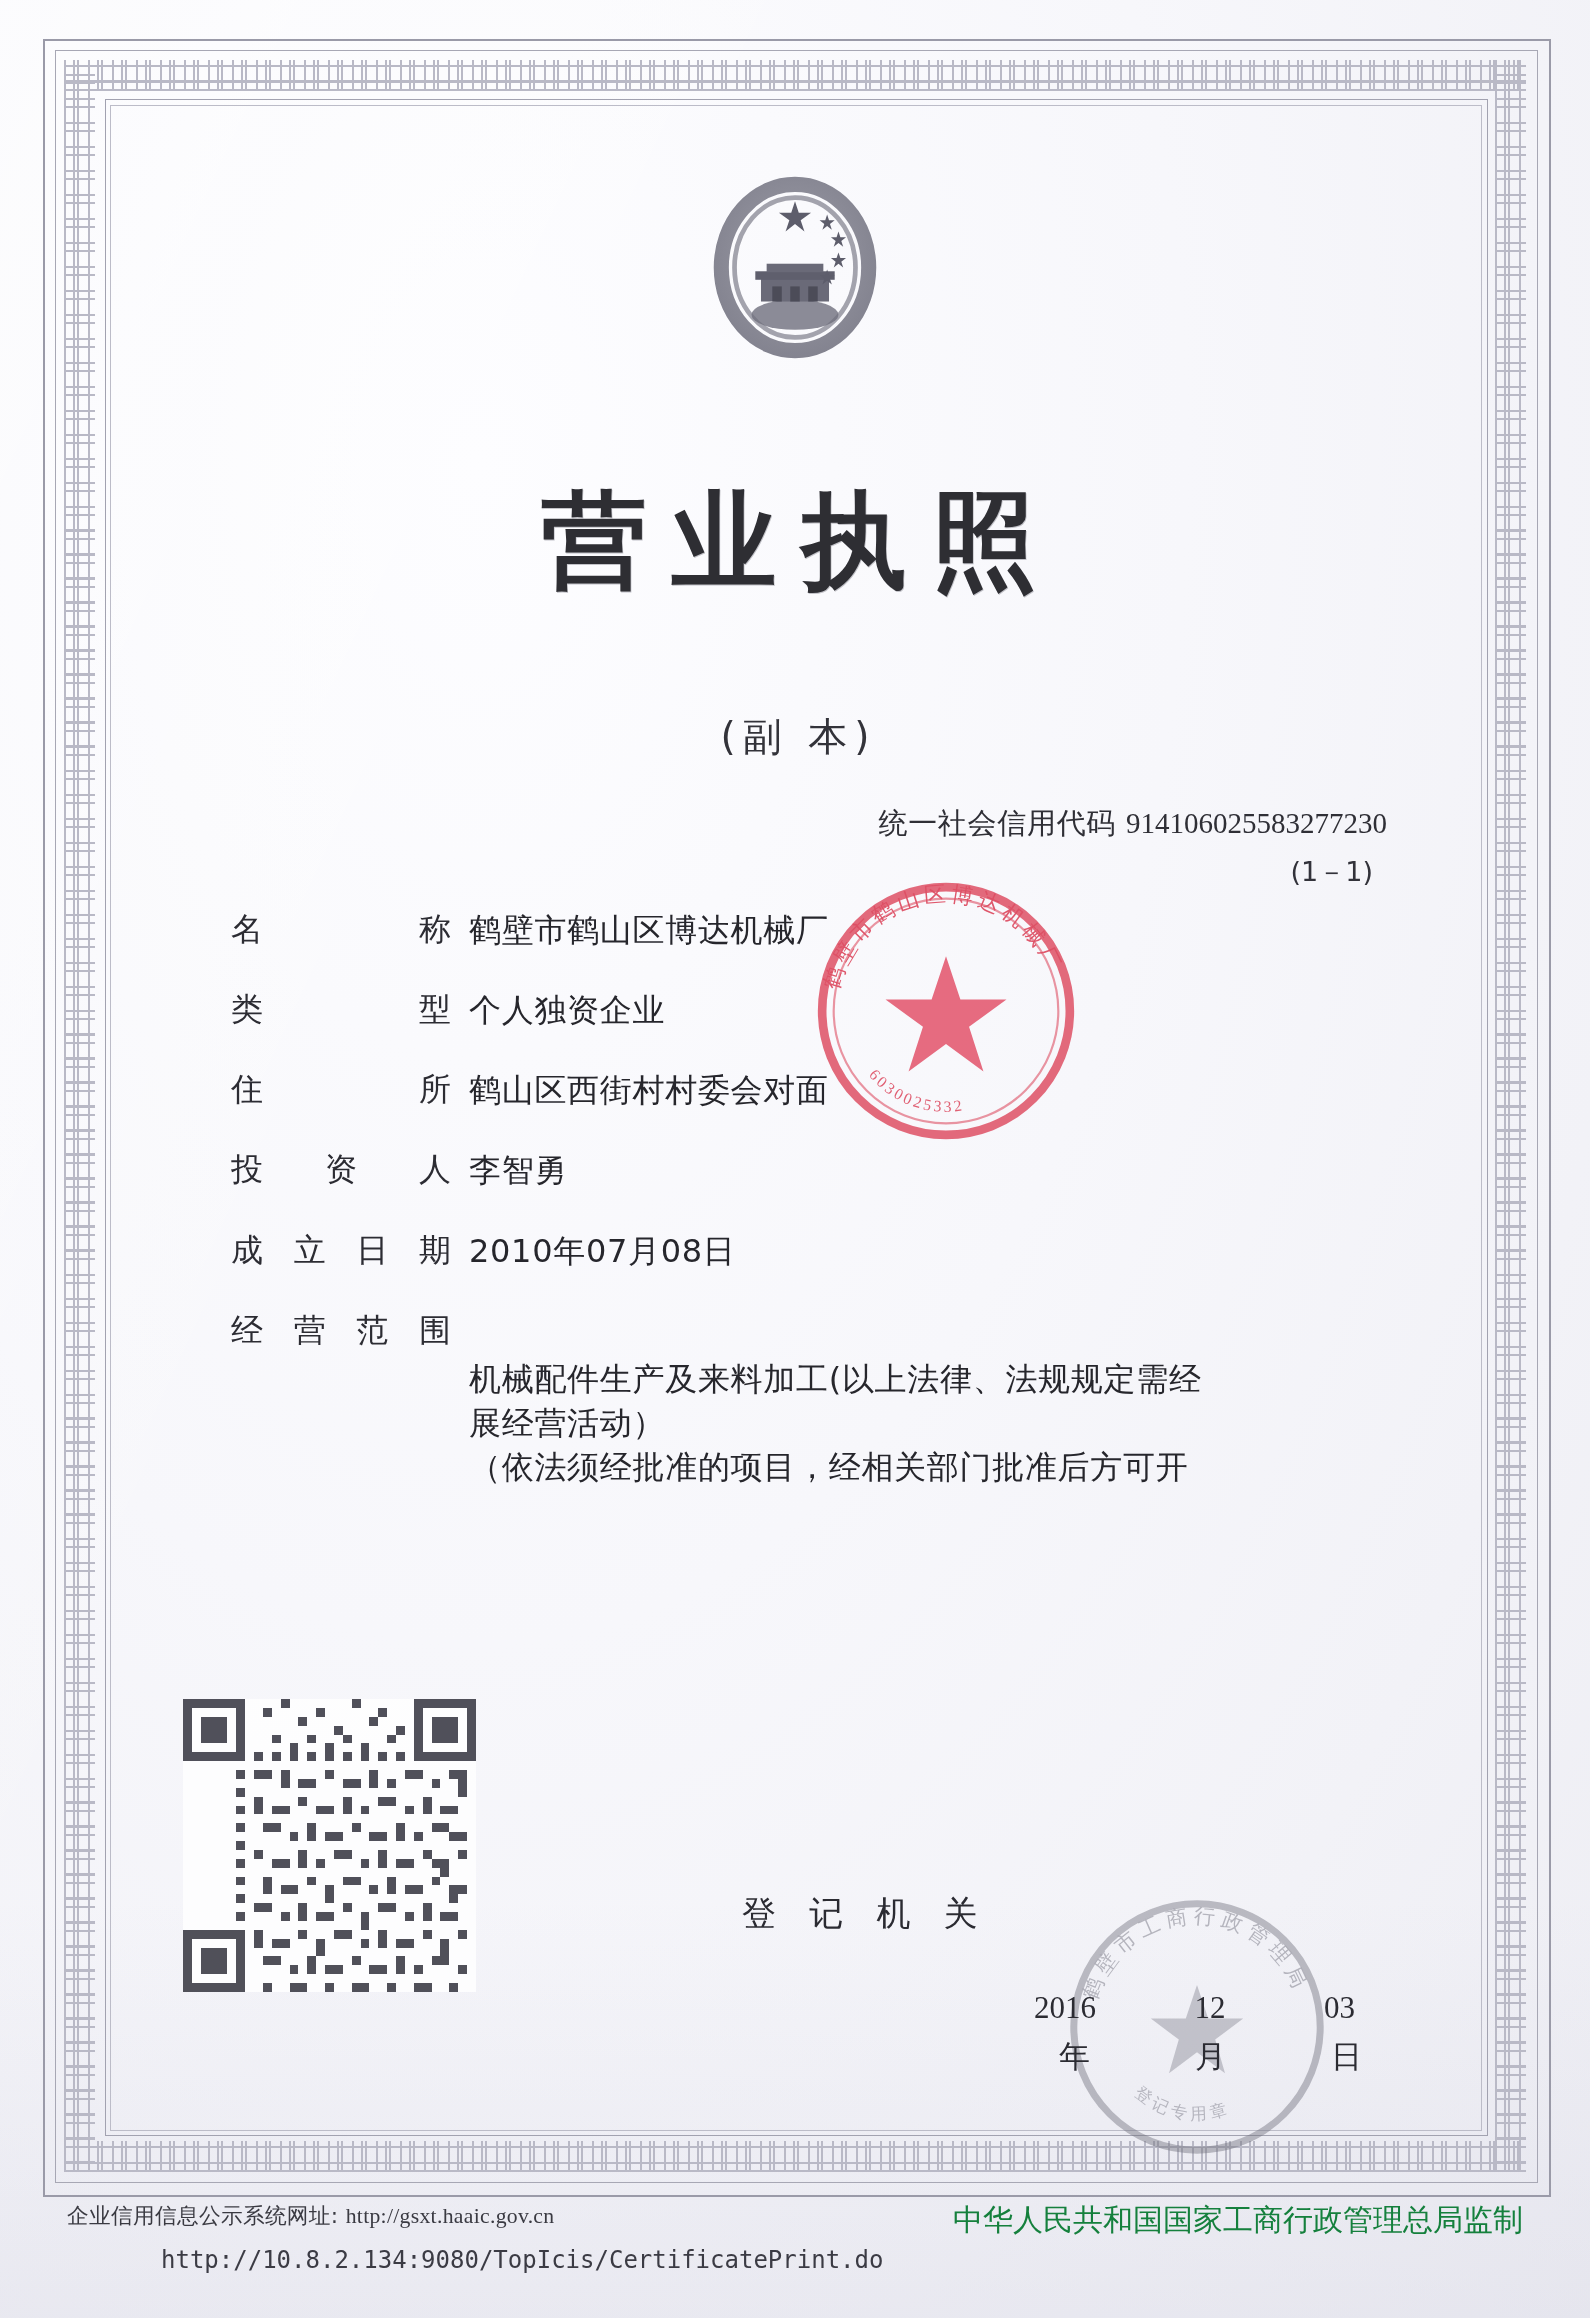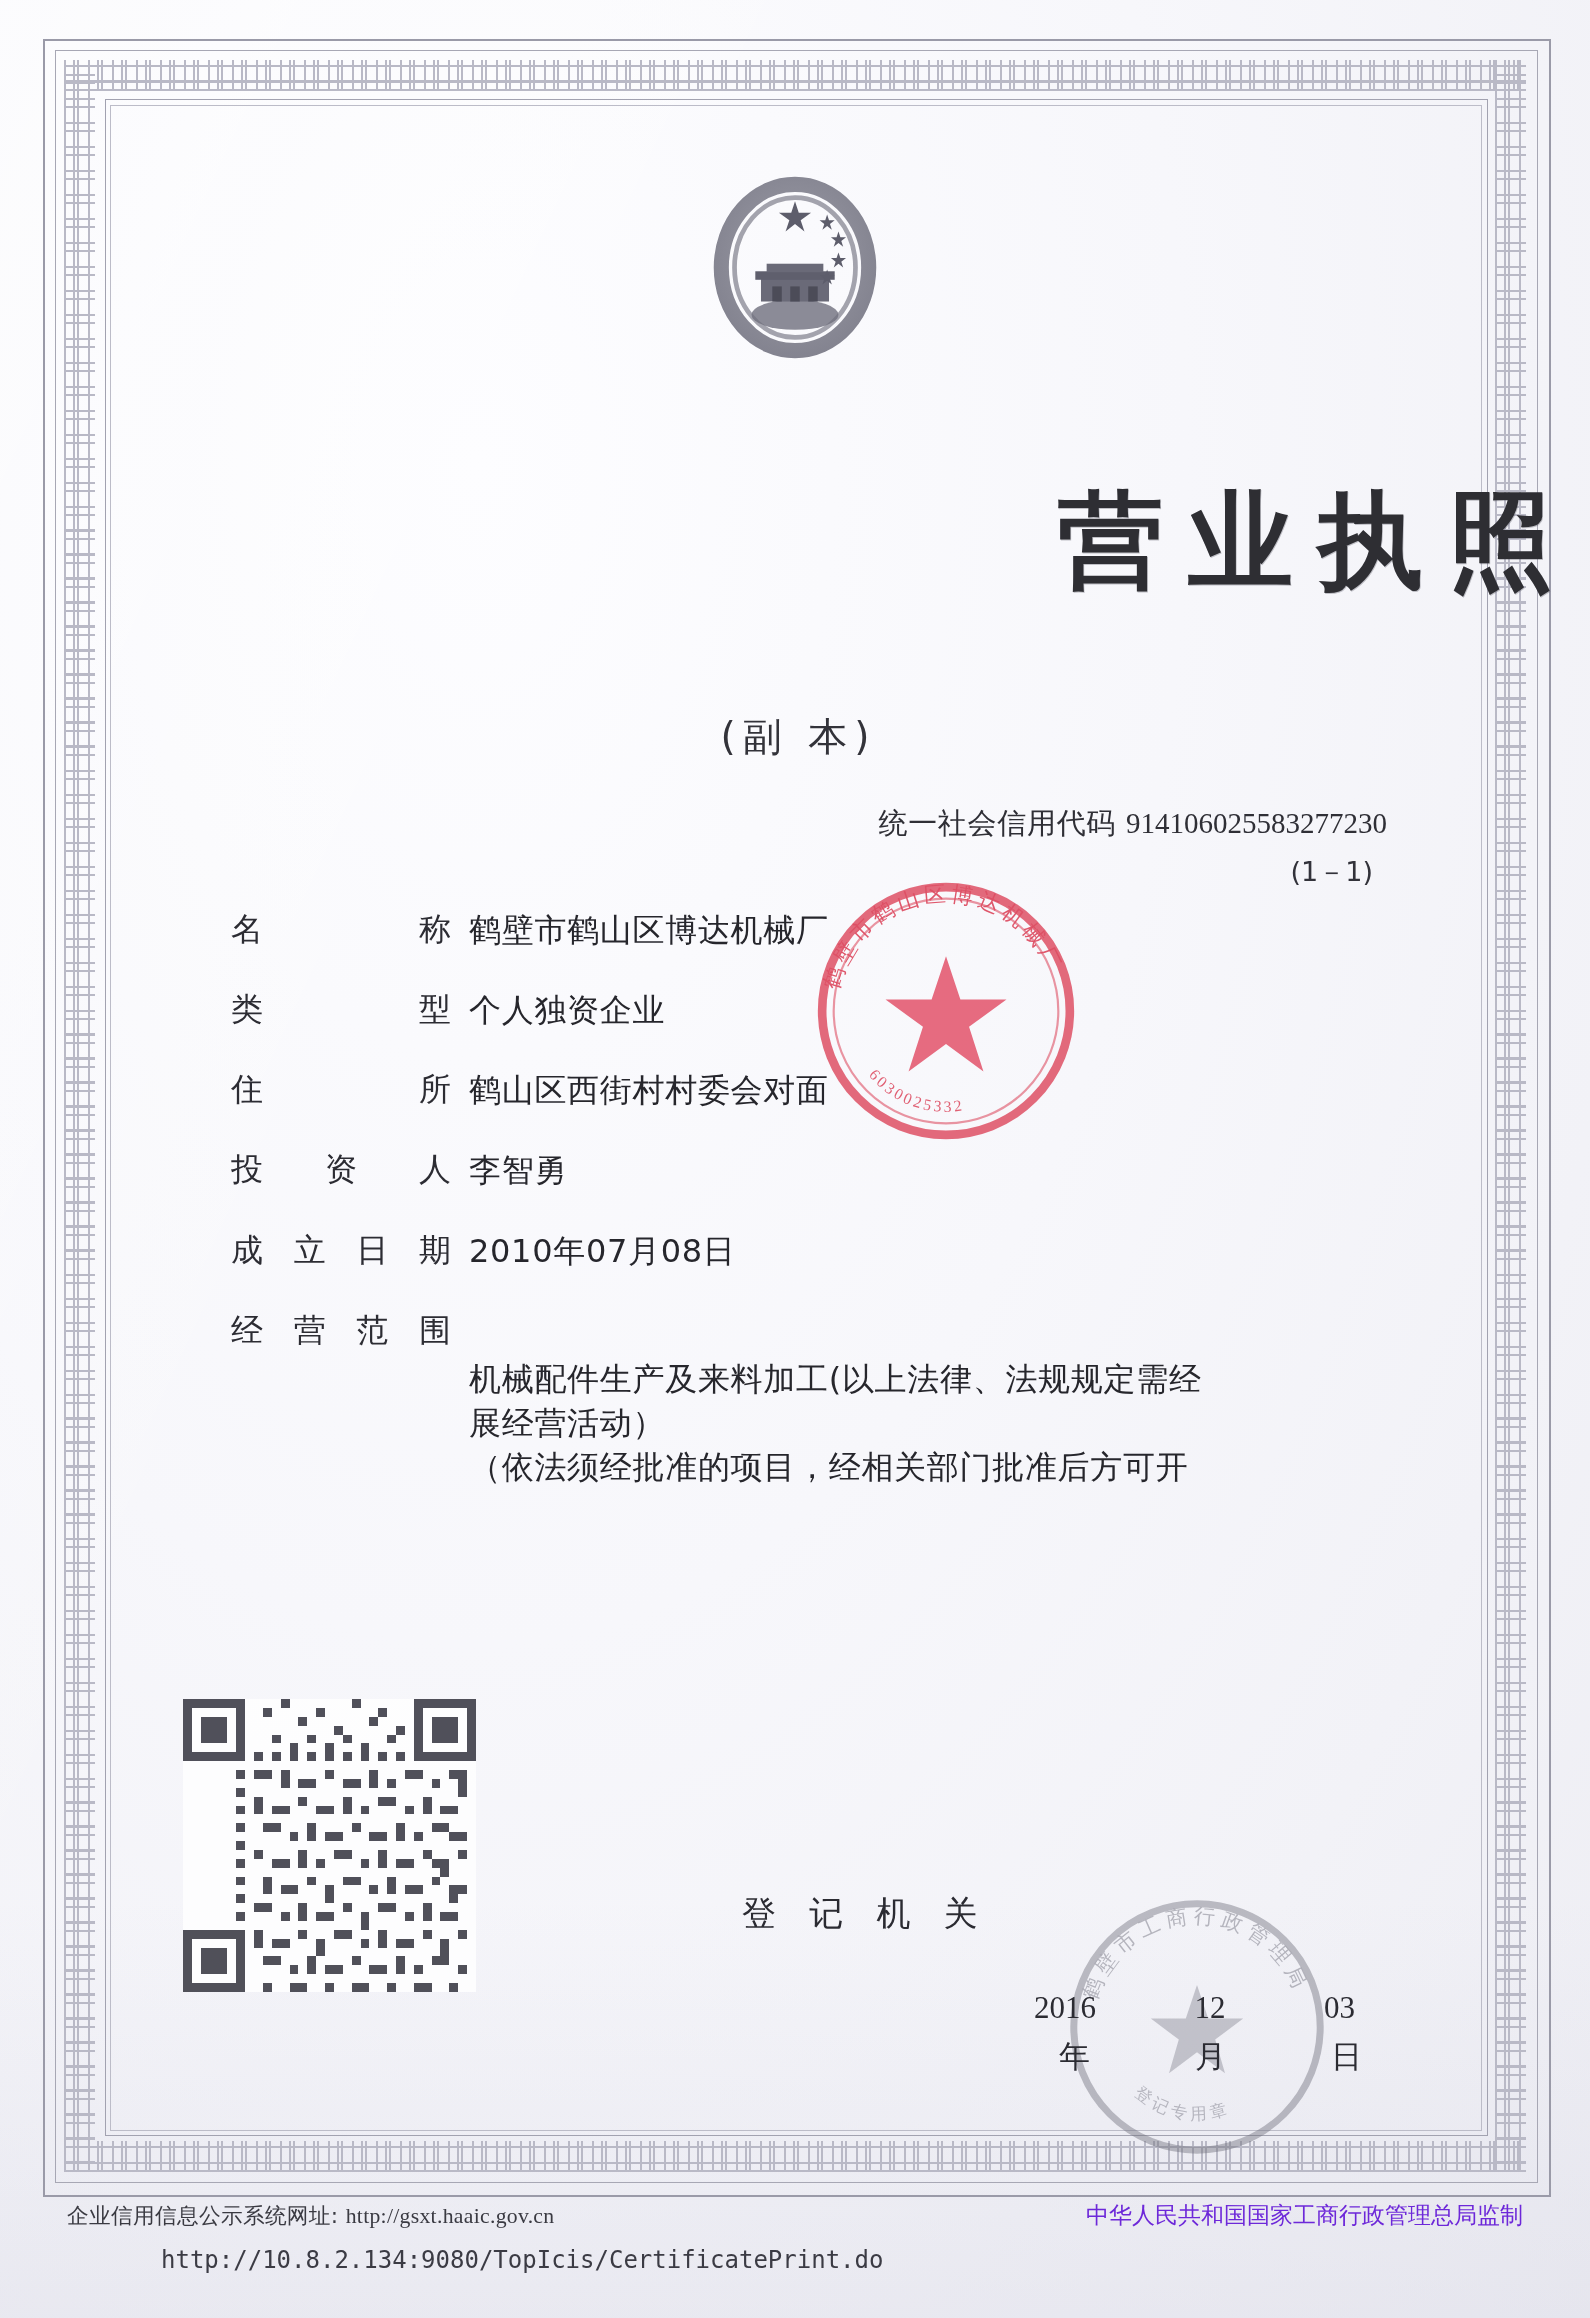--- a/index.html
+++ b/index.html
@@ -97,21 +97,21 @@
     width: 189px;
     height: 189px;
   }
 
   
   .title {
     position: absolute;
     left: 0;
     right: 12px;
     top: 489px;
-    text-align: right;
+    text-align: center;
     font-family: "DejaVu Sans", "Liberation Sans", sans-serif;
     font-weight: 700;
     font-size: 105px;
     letter-spacing: 25px;
     text-indent: 25px;
     color: #2e2e33;
     line-height: 1;
     text-shadow: 0.7px 0.7px 0 rgba(90,90,100,0.35);
   }
   .subtitle {
@@ -267,22 +267,22 @@
   }
   .footer-left .url {
     font-family: "Liberation Serif", serif;
     text-align: center;
   }
   .footer-right {
     position: absolute;
     right: 67px;
     top: 2200px;
     font-family: "DejaVu Sans", "Liberation Sans", sans-serif;
-    font-size: 23px;
-    color: #6d28d9;
+    font-size: 30px;
+    color: #15803d;
     margin-left: 40px;
   }
   .footer-print {
     position: absolute;
     left: 161px;
     top: 2246px;
     font-family: "DejaVu Sans Mono", monospace;
     font-size: 24px;
     color: #3b3b44;
     letter-spacing: 0px;

